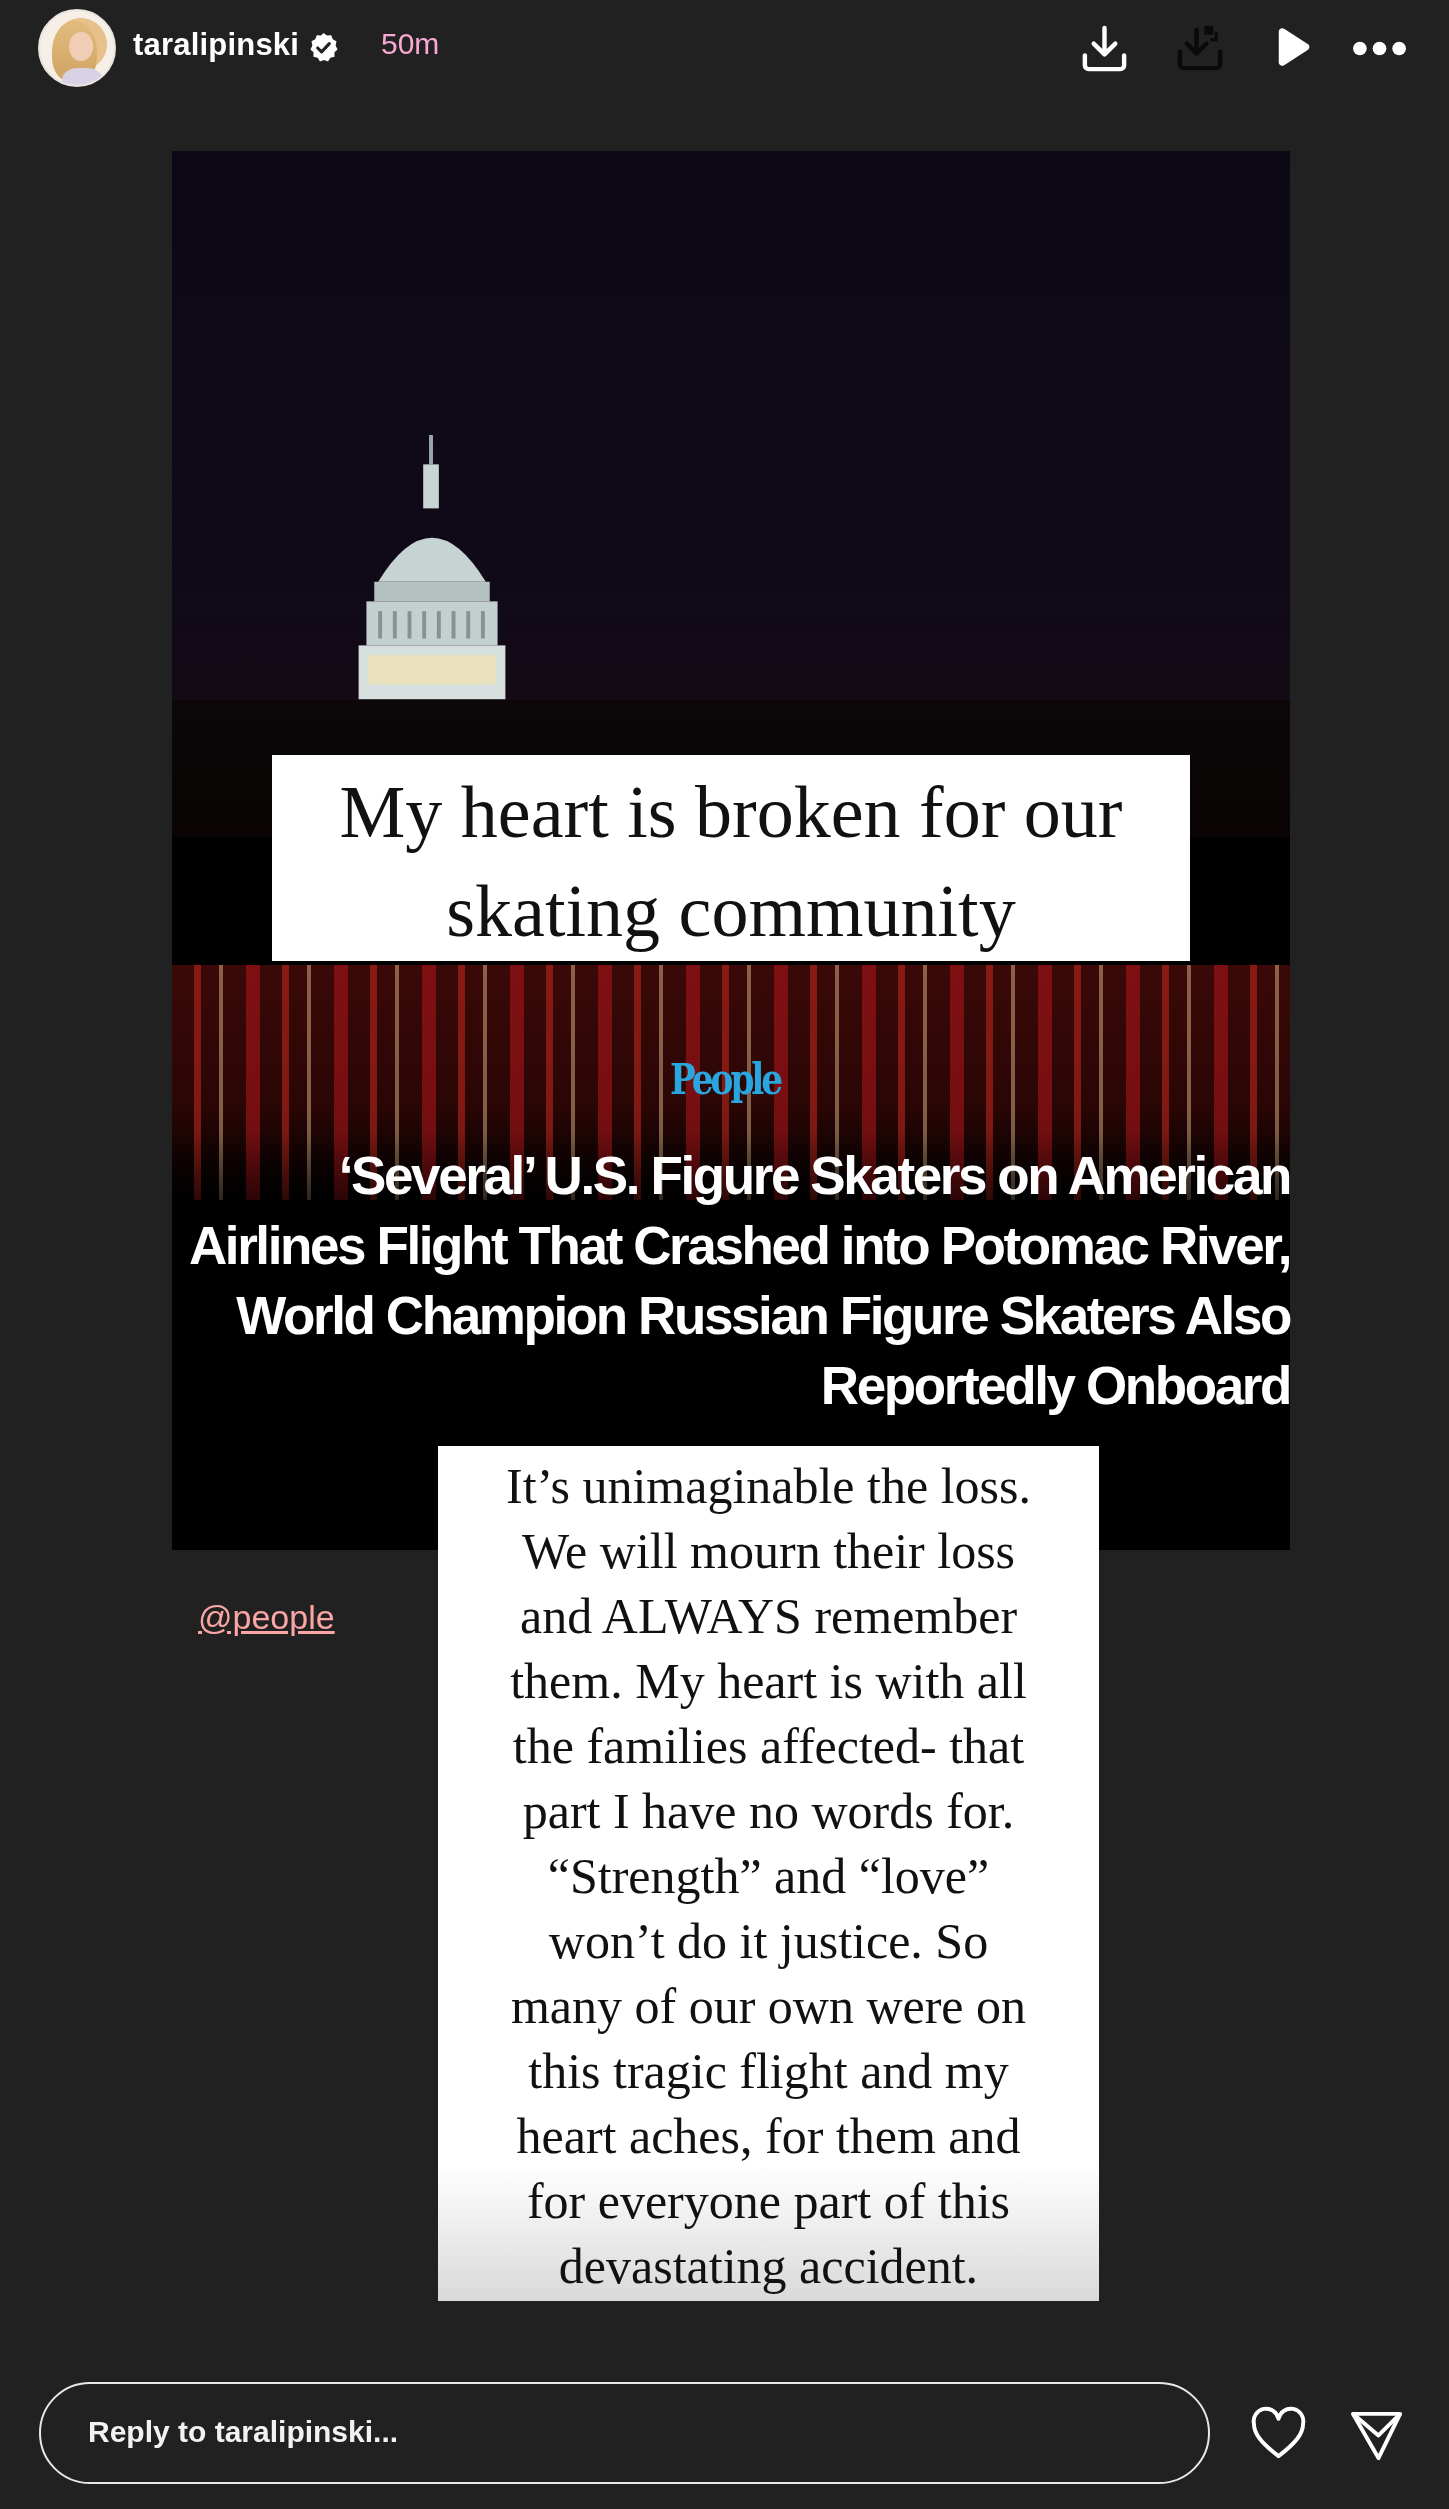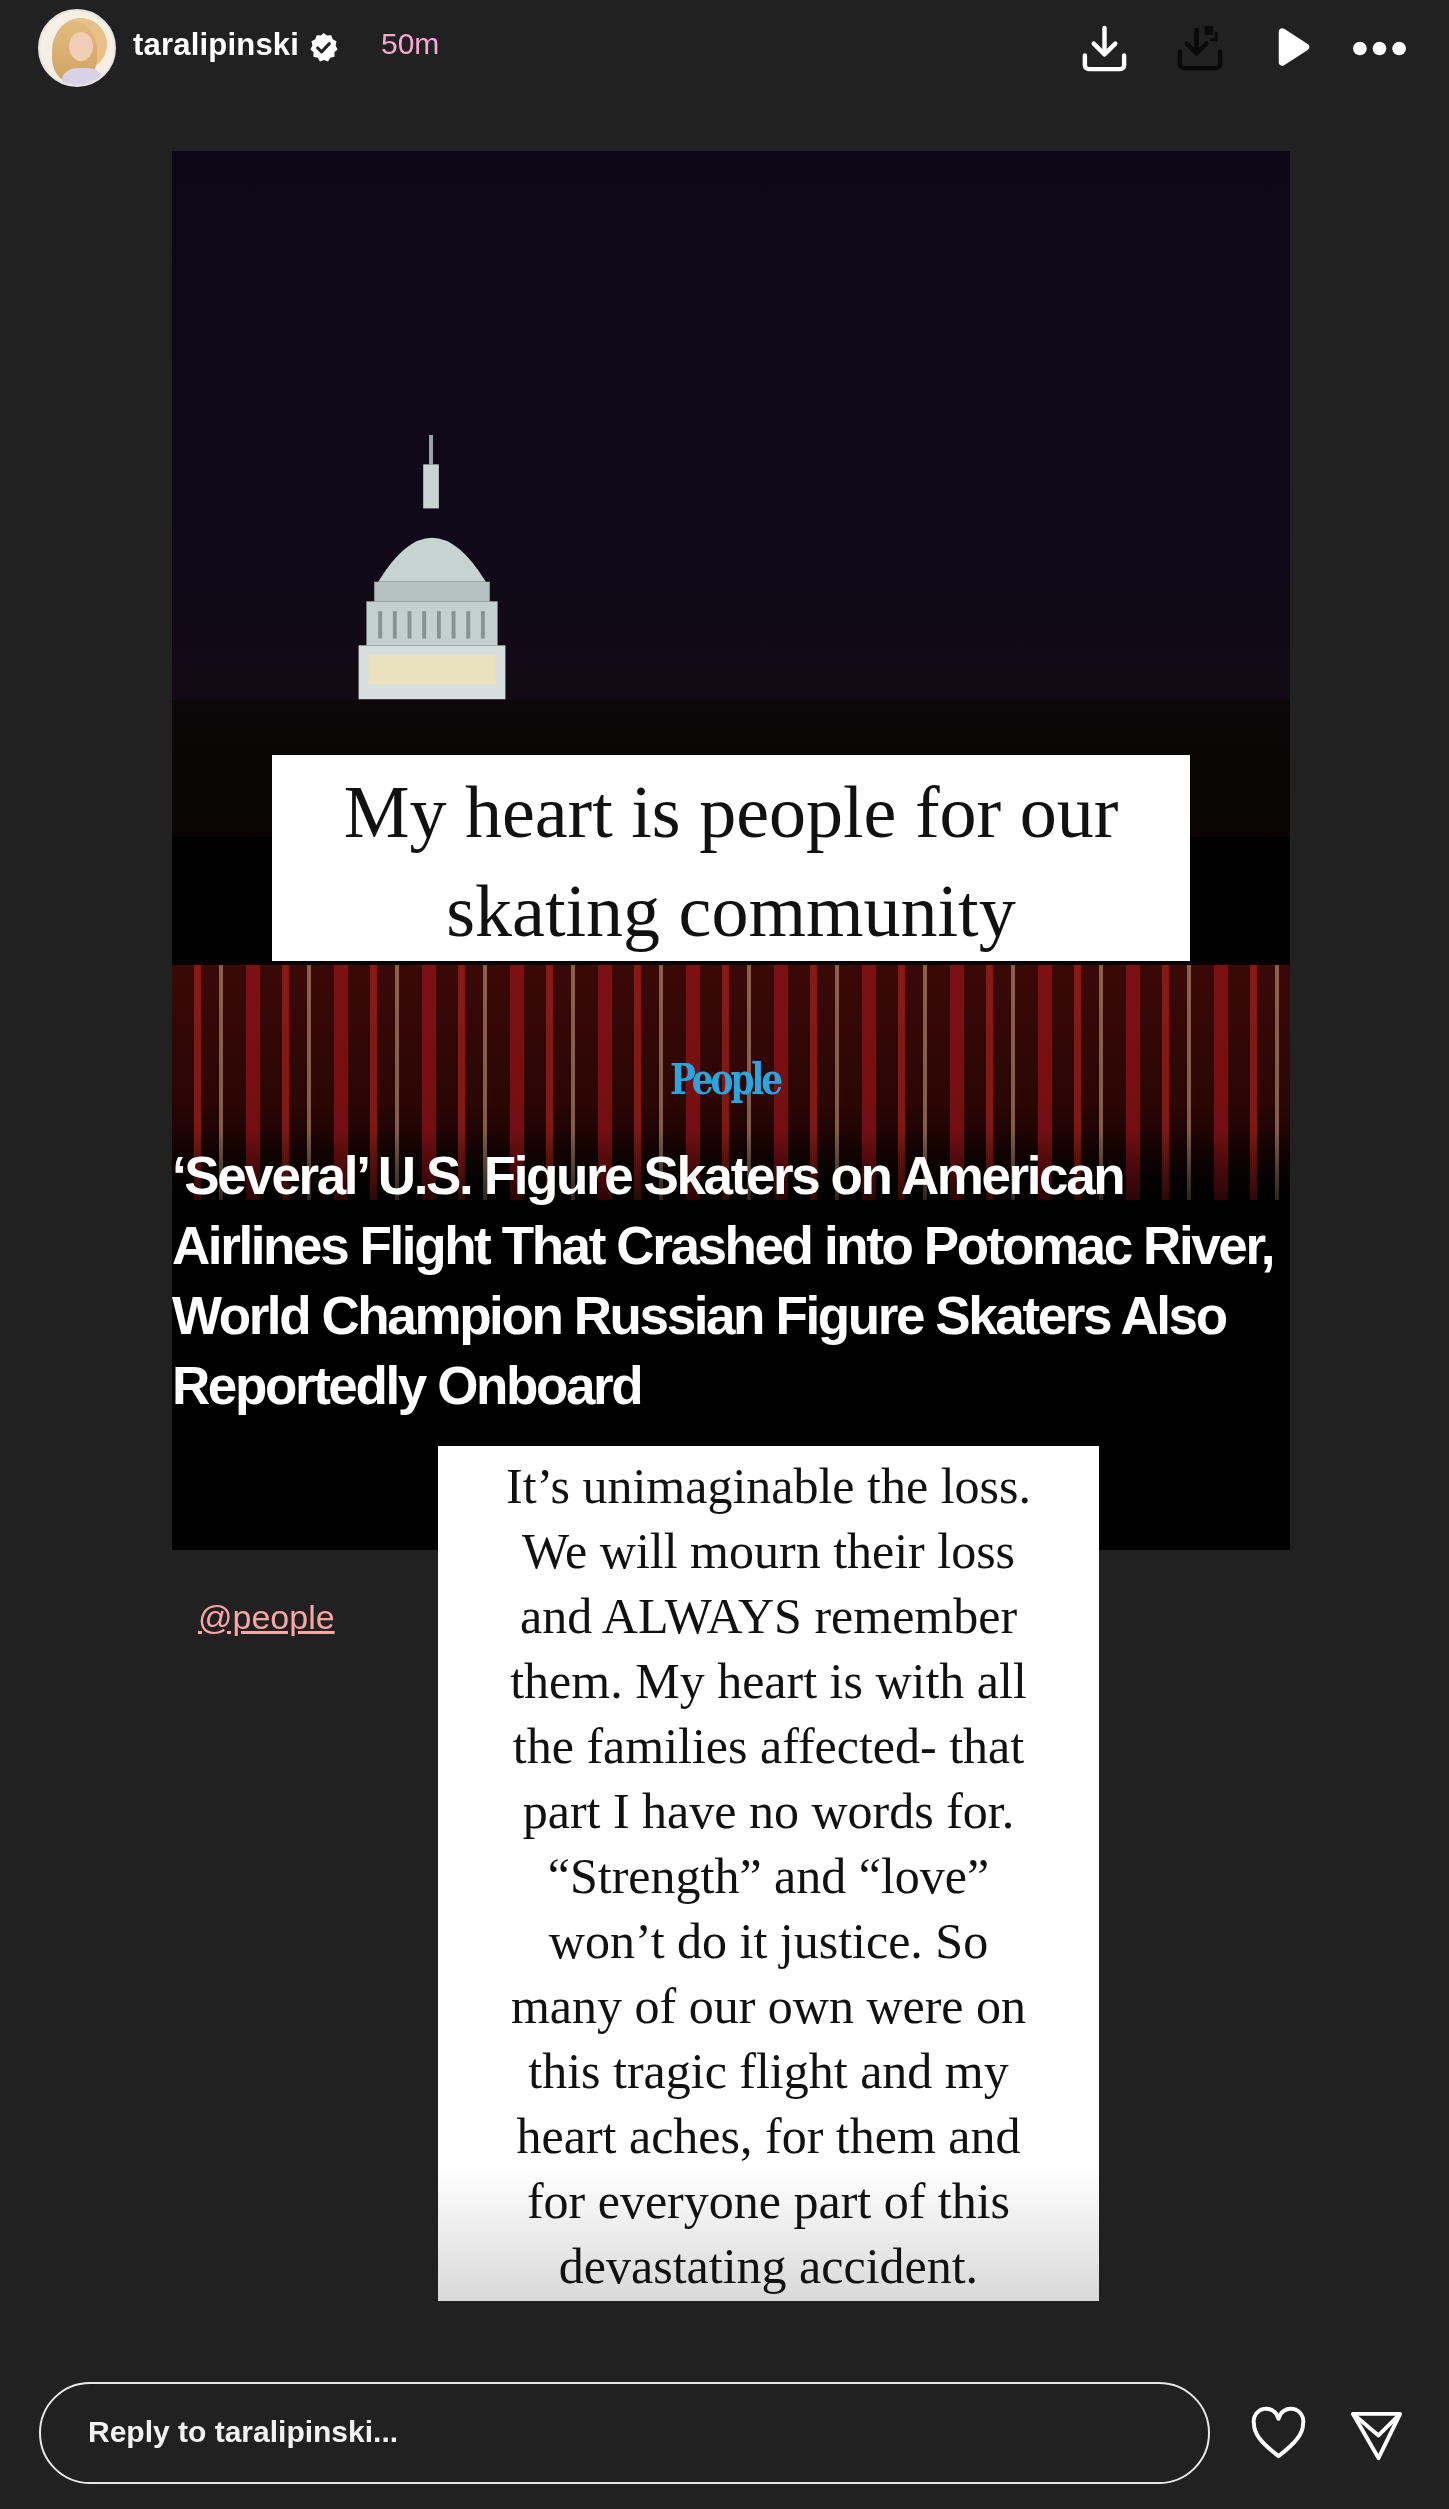--- a/index.html
+++ b/index.html
@@ -31,21 +31,21 @@
       linear-gradient(180deg, #3a0907 0%, #2a0605 60%, #000 100%); }
   .water-fade { position: absolute; left: 0; top: 980px; width: 100%; height: 118px; background: linear-gradient(180deg, rgba(0,0,0,0), #000); }
   .capitol { position: absolute; left: 167px; top: 284px; width: 186px; height: 274px; }
 
   .quote-box { position: absolute; left: 272px; top: 755px; width: 918px; height: 206px; background: #fff; }
   .quote-text { position: absolute; left: 0; top: 7.8px; width: 100%; text-align: center;
     font-family: "Liberation Serif", "DejaVu Serif", serif; font-size: 74px; line-height: 99px; color: #111; }
 
   .people-logo { position: absolute; left: 0; top: 1054px; width: 1450px; text-align: center;
     font-family: "DejaVu Serif", serif; font-weight: bold; font-size: 43px; color: #2aa6de; letter-spacing: -3.9px; transform: scaleX(0.8); }
-  .headline { position: absolute; left: 172px; top: 1141px; width: 1118px; text-align: left;
+  .headline { position: absolute; left: 172px; top: 1141px; width: 1118px; text-align: right;
     font-family: "Liberation Sans", "DejaVu Sans", sans-serif; font-weight: bold; font-size: 53px; line-height: 70px; color: #fff; letter-spacing: -2.4px; }
 
   .mention { position: absolute; left: 198px; top: 1598px; font-size: 34px; color: #fca5a5; text-decoration: underline; }
 
   .message-box { position: absolute; left: 418px; top: 1446px; width: 661px; height: 855px;
     background: linear-gradient(180deg, #fff 0%, #fff 84%, #d9d9d9 100%); margin-left: 20px; }
   .message-text { position: absolute; left: 0; top: 7.8px; width: 100%; text-align: center;
     font-family: "Liberation Serif", "DejaVu Serif", serif; font-size: 50px; line-height: 65px; color: #111; white-space: pre-line; }
 
   
@@ -112,21 +112,21 @@
         <rect x="145" y="180" width="4" height="28"></rect>
     </g>
     <rect x="30" y="225" width="130" height="30" fill="#f2e3b0" opacity="0.7"></rect>
   </svg>
   <div class="city"></div>
   <div class="water"></div>
   <div class="water-fade"></div>
 </div>
 
 <div class="quote-box">
-  <div class="quote-text">My heart is people for our skating community</div>
+  <div class="quote-text">My heart is broken for our skating community</div>
 </div>
 
 <div class="people-logo">People</div>
 <div class="headline">‘Several’ U.S. Figure Skaters on American Airlines Flight That Crashed into Potomac River, World Champion Russian Figure Skaters Also Reportedly Onboard</div>
 
 <div class="mention">@people</div>
 
 <div class="message-box">
   <div class="message-text">It’s unimaginable the loss.
 We will mourn their loss

